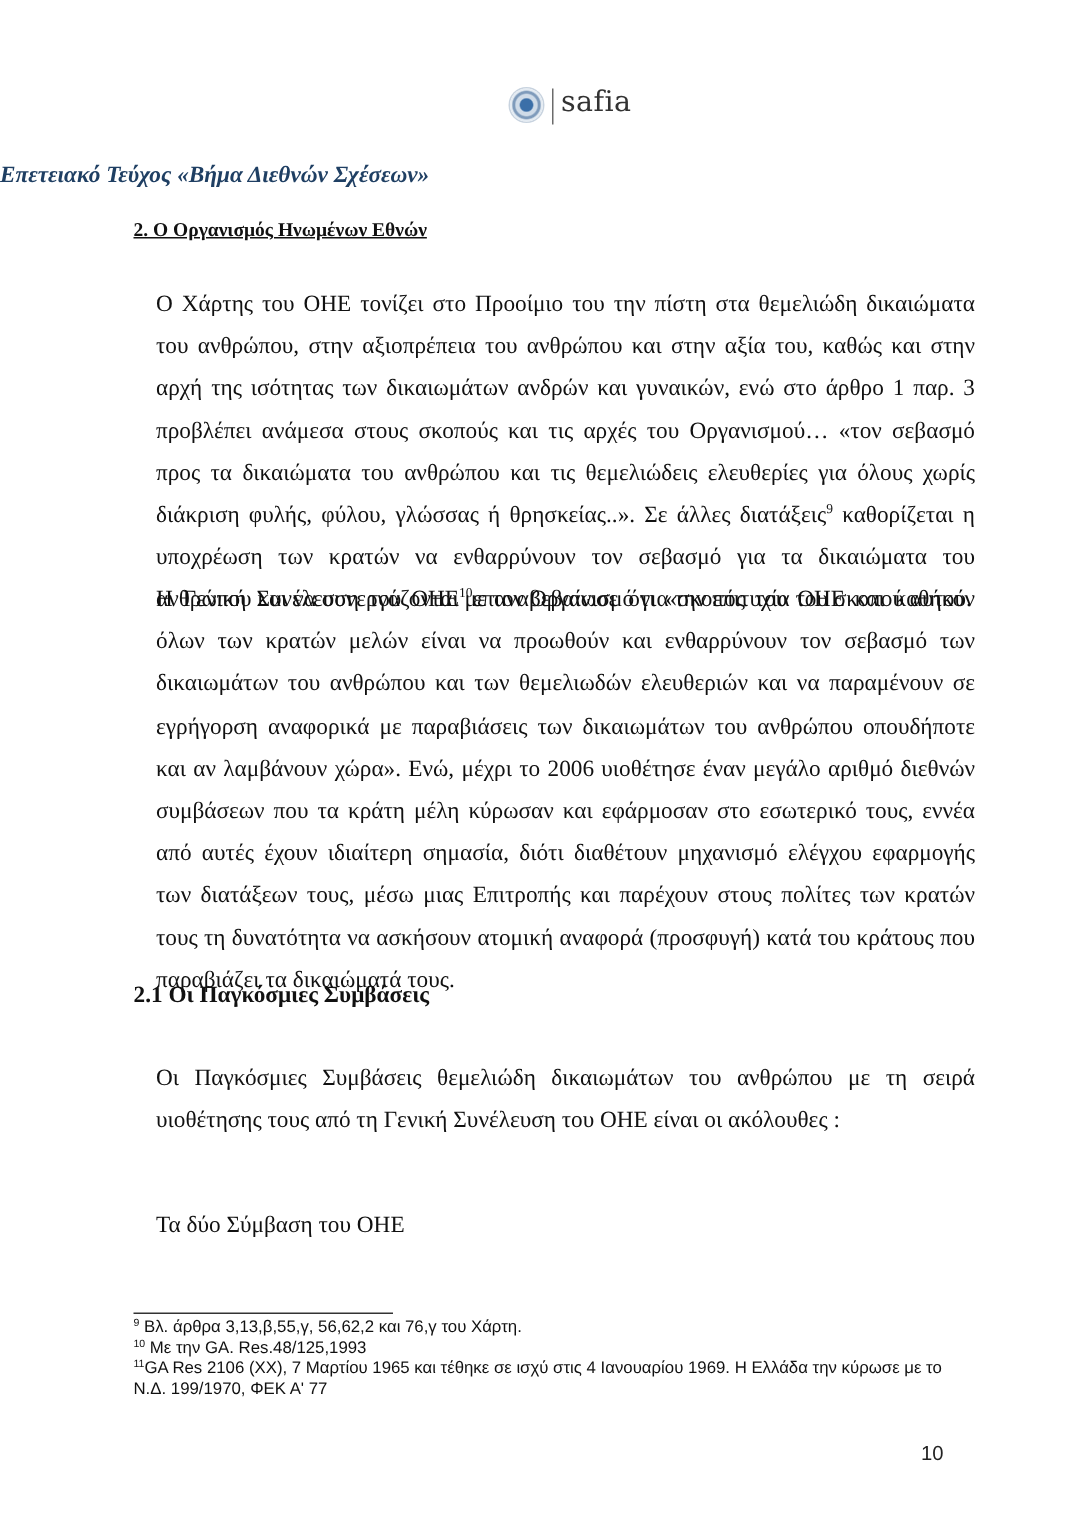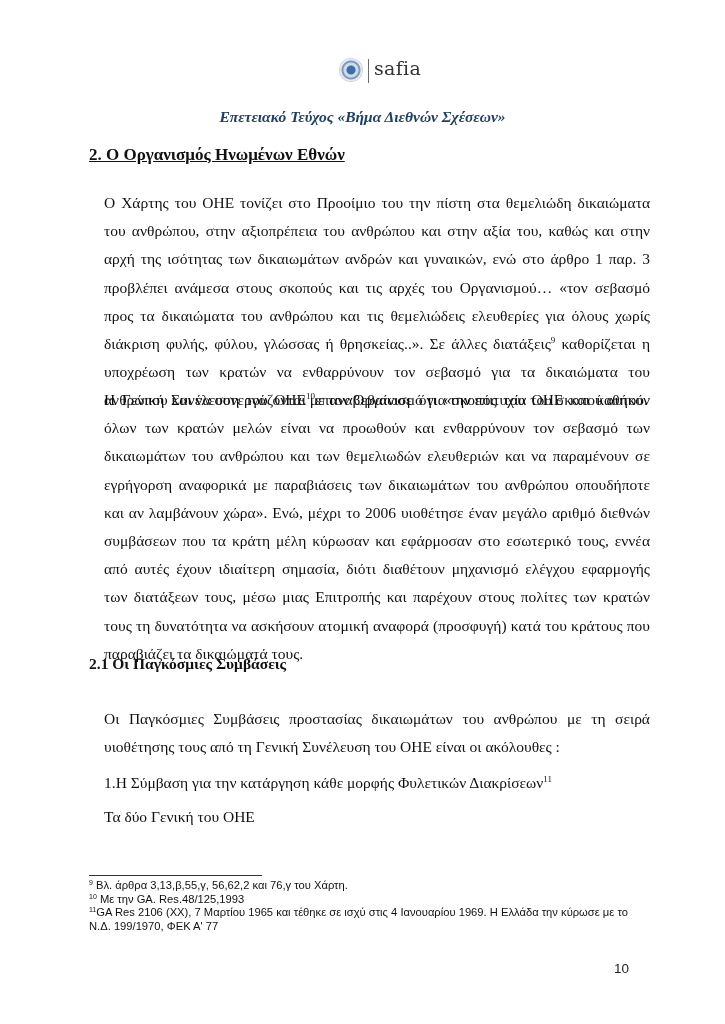--- a/index.html
+++ b/index.html
@@ -2,23 +2,23 @@
 <html><head>
   <meta charset="utf-8">
   <style>
     html, body { margin: 0; padding: 0; background: #ffffff; }
     body { width: 725px; height: 1024px; position: relative; overflow: hidden; }
     .page { position: absolute; left: 0; top: 0; width: 725px; height: 1024px; background: #fff; }
     .header-logo { position: absolute; top: 59px; left: 340px; display: flex; height: 26px; }
     .logo-mark { width: 22px; height: 22px; border-radius: 50%; background: radial-gradient(circle at 50% 50%, #3b6fa8 0 4px, #cfdbe8 5px 7px, #7f9bbb 8px 9px, #e4ebf2 10px 11px); box-shadow: 0 0 0 1px #c8d3df; }
     .logo-sep { width: 1px; height: 24px; background: #6b6b6b; margin: 0 5px 0 6px; }
     .logo-text { font-family: "DejaVu Serif", serif; font-size: 19px; color: #333; letter-spacing: 0.3px; line-height: 1; }
-    .journal-title { position: absolute; top: 108px; left: 0; width: 725px; text-align: center; font-family: "Liberation Serif", serif; font-style: italic; font-weight: bold; font-size: 15.5px; color: #1f3f63; }
+    .journal-title { position: absolute; top: 108px; left: 0; width: 725px; font-family: "Liberation Serif", serif; font-style: italic; font-weight: bold; font-size: 15.5px; color: #1f3f63; }
     .content { position: absolute; left: 89px; width: 546px; font-family: "Liberation Serif", serif; color: #111; }
-    .h2 { font-weight: bold; font-size: 17px; text-decoration: underline; }
+    .h2 { font-weight: bold; font-size: 13px; text-decoration: underline; }
     .h3 { font-weight: bold; font-size: 15.5px; }
     .para { font-size: 15.5px; line-height: 28.2px; text-align: justify; text-align-last: left; margin: 15px; }
     sup { font-size: 9px; vertical-align: 6px; line-height: 0; }
     .footnote-rule { position: absolute; left: 89px; top: 875px; width: 173px; height: 1px; background: #333; }
     .footnotes { position: absolute; left: 89px; top: 879px; width: 545px; font-family: "Liberation Sans", sans-serif; font-size: 11.2px; line-height: 13.5px; color: #111; }
     .footnotes sup { font-size: 7px; vertical-align: 4px; }
     .page-number { position: absolute; top: 961px; left: 614px; font-family: "Liberation Sans", sans-serif; font-size: 13.5px; color: #222; }
   </style>
 </head>
 <body>
@@ -34,25 +34,24 @@
   <div class="journal-title">Επετειακό Τεύχος «Βήμα Διεθνών Σχέσεων»</div>
 
   <div class="content h2" style="top:145px;">2. Ο Οργανισμός Ηνωμένων Εθνών</div>
 
   <p class="content para" style="top:174px;"><span>Ο Χάρτης του ΟΗΕ τονίζει στο Προοίμιο του την πίστη στα θεμελιώδη δικαιώματα του ανθρώπου, στην αξιοπρέπεια του ανθρώπου και στην αξία του, καθώς και στην αρχή της ισότητας των δικαιωμάτων ανδρών και γυναικών, ενώ  στο άρθρο 1 παρ. 3 προβλέπει ανάμεσα στους σκοπούς και τις αρχές του Οργανισμού… «τον σεβασμό προς τα δικαιώματα του ανθρώπου και τις θεμελιώδεις ελευθερίες για όλους χωρίς διάκριση φυλής, φύλου, γλώσσας ή θρησκείας..». Σε άλλες διατάξεις</span><sup>9</sup><span> καθορίζεται η υποχρέωση των κρατών να ενθαρρύνουν τον σεβασμό για τα δικαιώματα του ανθρώπου και να συνεργάζονται  με τον Οργανισμό για την επιτυχία του σκοπού αυτού.</span></p>
 
   <p class="content para" style="top:371px;"><span>Η Γενική Συνέλευση του ΟΗΕ</span><sup>10</sup><span>επαναβεβαίωσε ότι «σκοπός του ΟΗΕ και καθήκον όλων των κρατών μελών είναι να προωθούν και ενθαρρύνουν τον σεβασμό των δικαιωμάτων του ανθρώπου και των θεμελιωδών ελευθεριών και να παραμένουν σε εγρήγορση αναφορικά με παραβιάσεις των δικαιωμάτων του ανθρώπου οπουδήποτε και αν λαμβάνουν χώρα». Ενώ, μέχρι το 2006 υιοθέτησε έναν μεγάλο αριθμό διεθνών συμβάσεων που τα κράτη μέλη κύρωσαν και εφάρμοσαν στο εσωτερικό τους, εννέα από αυτές έχουν ιδιαίτερη σημασία, διότι διαθέτουν μηχανισμό ελέγχου εφαρμογής των διατάξεων τους, μέσω μιας Επιτροπής και παρέχουν στους πολίτες των κρατών τους τη δυνατότητα να ασκήσουν ατομική αναφορά (προσφυγή)  κατά του κράτους που παραβιάζει τα δικαιώματά τους.</span></p>
 
   <div class="content h3" style="top:655px;">2.1 Οι Παγκόσμιες Συμβάσεις</div>
 
-  <p class="content para" style="top:690px;">Οι Παγκόσμιες Συμβάσεις προστασίας δικαιωμάτων του ανθρώπου  με τη σειρά υιοθέτησης τους από τη Γενική Συνέλευση του ΟΗΕ είναι οι ακόλουθες :</p>
+  <p class="content para" style="top:690px;">Οι Παγκόσμιες Συμβάσεις θεμελιώδη δικαιωμάτων του ανθρώπου  με τη σειρά υιοθέτησης τους από τη Γενική Συνέλευση του ΟΗΕ είναι οι ακόλουθες :</p>
 
-  <p class="content para" style="top:754px;"><span>1.Η Σύμβαση για την κατάργηση κάθε μορφής Φυλετικών Διακρίσεων</span><sup>11</sup></p>
 
-  <p class="content para" style="top:788px;">Τα δύο Γενική του ΟΗΕ</p>
+  <p class="content para" style="top:788px;">Τα δύο Σύμβαση του ΟΗΕ</p>
 
   <div class="footnote-rule"></div>
 
   <div class="footnotes">
     <div><sup>9</sup><span> Βλ. άρθρα 3,13,β,55,γ, 56,62,2 και 76,γ του Χάρτη.</span></div>
     <div><sup>10</sup><span> Με την GA. Res.48/125,1993</span></div>
     <div><sup>11</sup><span>GA Res 2106 (XX), 7 Μαρτίου 1965   και τέθηκε σε ισχύ στις 4 Ιανουαρίου 1969. Η Ελλάδα την κύρωσε με το Ν.Δ. 199/1970, ΦΕΚ Α' 77</span></div>
   </div>
 
   <div class="page-number">10</div>

